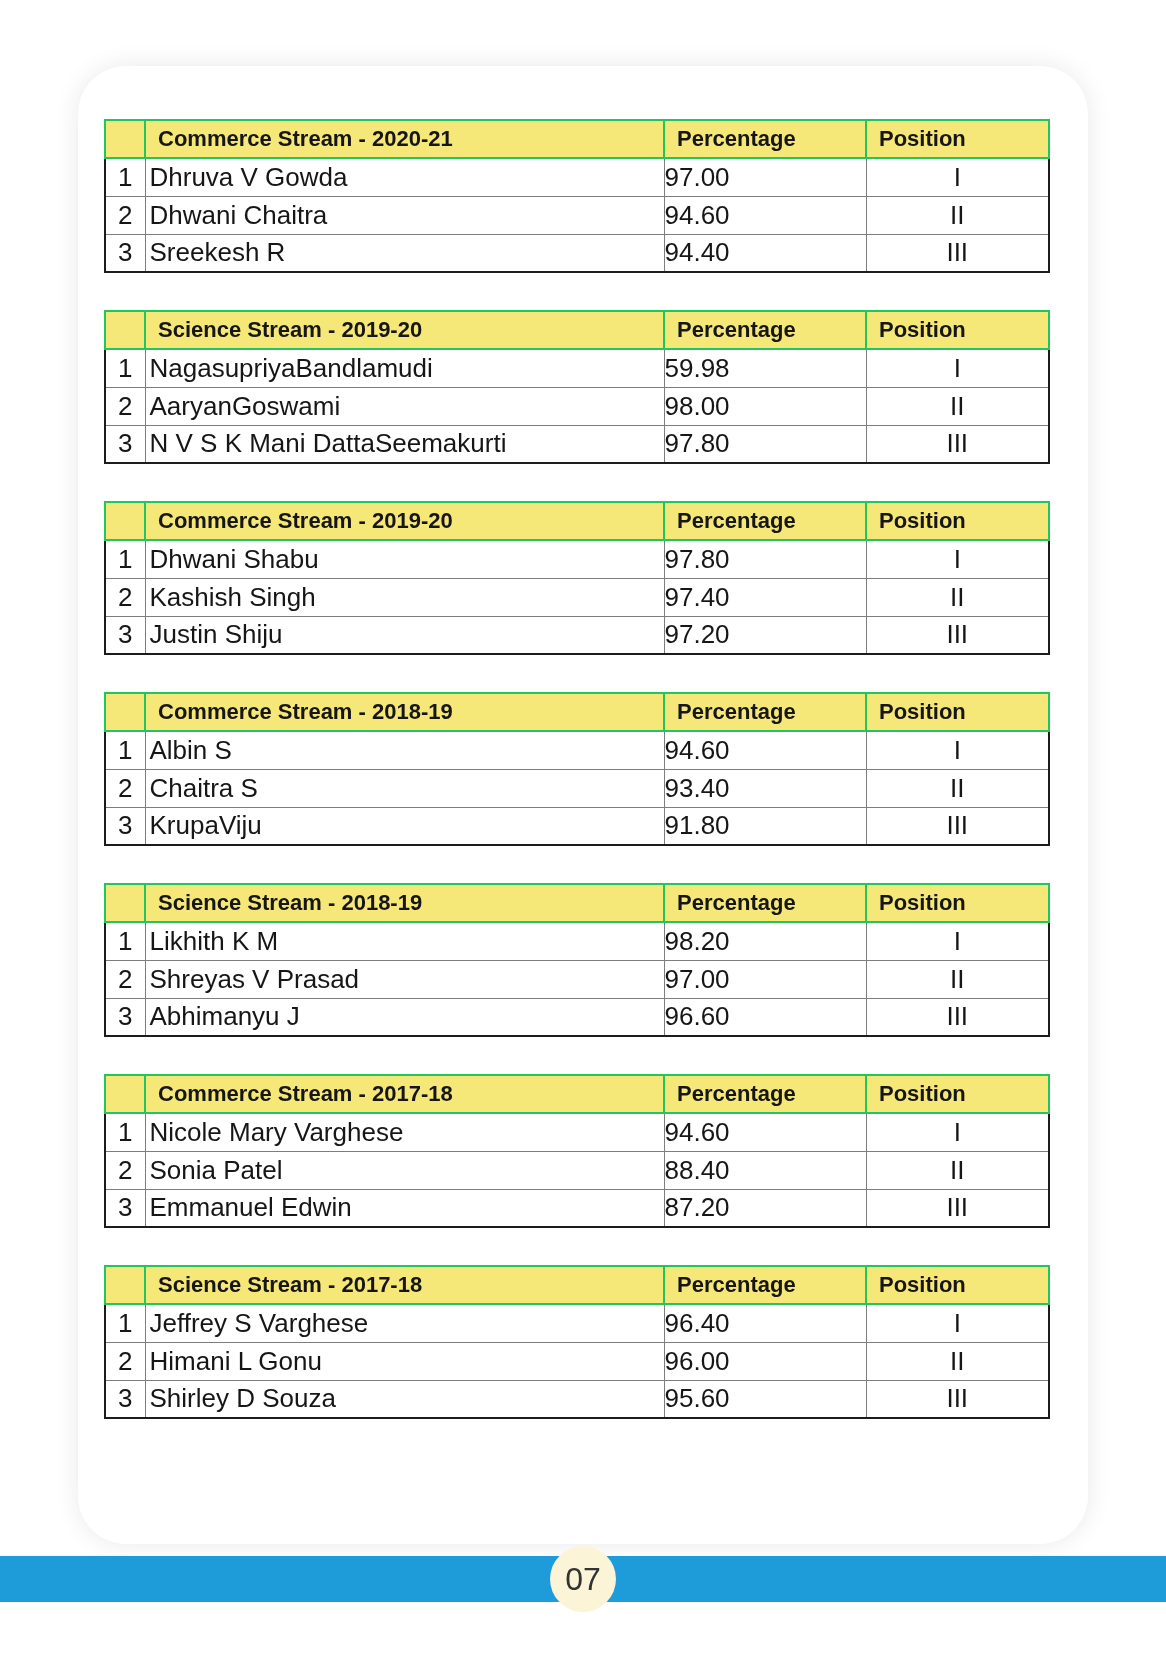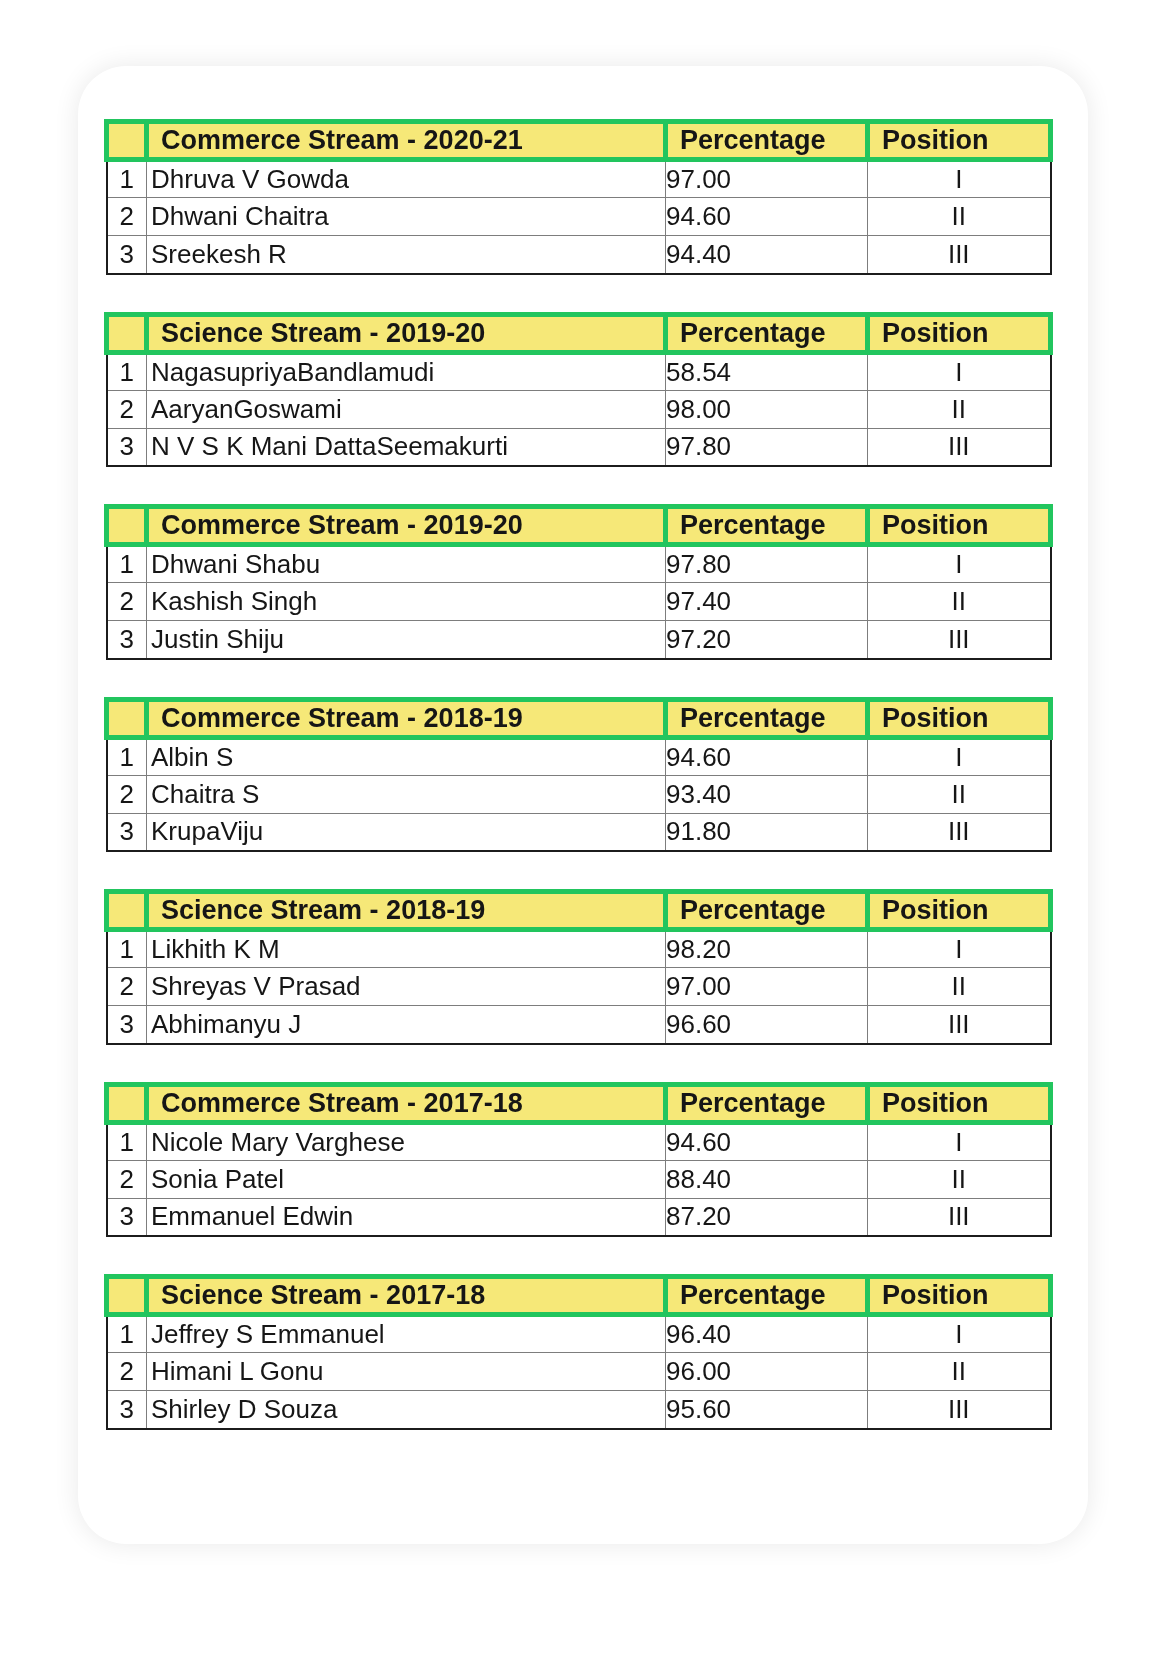--- a/index.html
+++ b/index.html
@@ -19,23 +19,23 @@
     border:2px solid #1c1c1c;
     font-size:26px; color:#161616;
   }
   table.result-table col.c-sl   { width:40px; }
   table.result-table col.c-name { width:519px; }
   table.result-table col.c-pct  { width:202px; }
   table.result-table col.c-pos  { width:183px; }
 
   table.result-table th {
     background:#F6E878;
-    border:5px solid #22c55e;
+    border:2px solid #22c55e;
     height:38px;
-    font-weight:bold; font-size:27px;
+    font-weight:bold; font-size:22px;
     text-align:left; padding:0 0 0 12px;
     white-space:nowrap; overflow:hidden;margin-top:16px;
   }
   table.result-table th.h-blank { padding:0; }
   table.result-table td {
     border:1px solid #7d7d7d;
     height:38px;
     background:#ffffff;
     white-space:nowrap; overflow:hidden;
   }
@@ -111,21 +111,21 @@
         <th class="h-blank"></th>
         <th>Science Stream - 2019-20</th>
         <th style="text-align:left;">Percentage</th>
         <th style="text-align:left;">Position</th>
       </tr>
     </thead>
     <tbody>
             <tr>
               <td class="cell-sl">1</td>
               <td class="cell-name">NagasupriyaBandlamudi</td>
-              <td class="cell-percentage">58.54</td>
+              <td class="cell-percentage">59.98</td>
               <td class="cell-position">I</td>
             </tr>
             <tr>
               <td class="cell-sl">2</td>
               <td class="cell-name">AaryanGoswami</td>
               <td class="cell-percentage">98.00</td>
               <td class="cell-position">II</td>
             </tr>
             <tr>
               <td class="cell-sl">3</td>
@@ -295,33 +295,38 @@
       <tr>
         <th class="h-blank"></th>
         <th>Science Stream - 2017-18</th>
         <th style="text-align:left;">Percentage</th>
         <th style="text-align:left;">Position</th>
       </tr>
     </thead>
     <tbody>
             <tr>
               <td class="cell-sl">1</td>
-              <td class="cell-name">Jeffrey S Emmanuel</td>
+              <td class="cell-name">Jeffrey S Varghese</td>
               <td class="cell-percentage">96.40</td>
               <td class="cell-position">I</td>
             </tr>
             <tr>
               <td class="cell-sl">2</td>
               <td class="cell-name">Himani L Gonu</td>
               <td class="cell-percentage">96.00</td>
               <td class="cell-position">II</td>
             </tr>
             <tr>
               <td class="cell-sl">3</td>
               <td class="cell-name">Shirley D Souza</td>
               <td class="cell-percentage">95.60</td>
               <td class="cell-position">III</td>
             </tr>
           </tbody>
   </table>
 </div>
   </div>
+  <div class="footer-bar">
+    <div class="page-badge">
+      <span>07</span>
+    </div>
+  </div>
 </div>
 
 </body></html>

